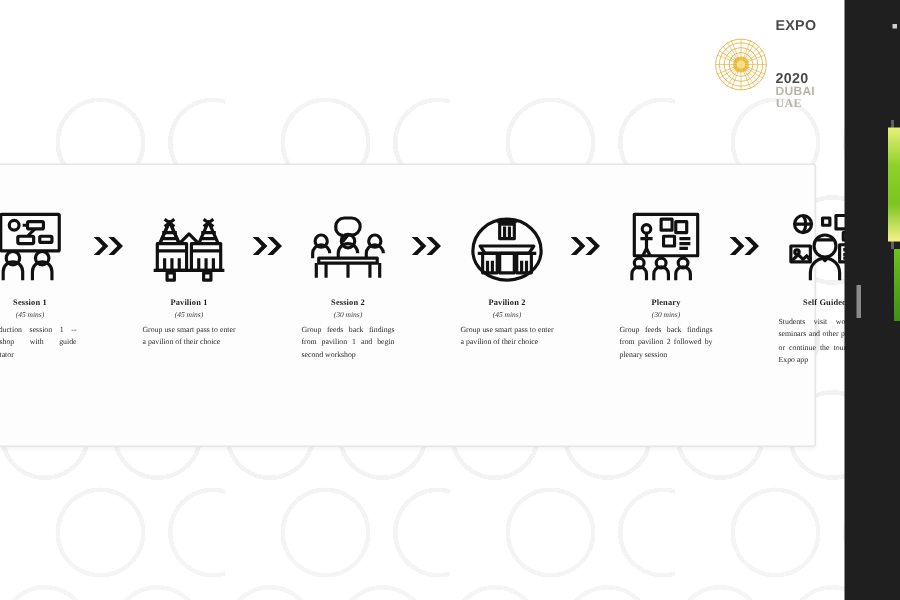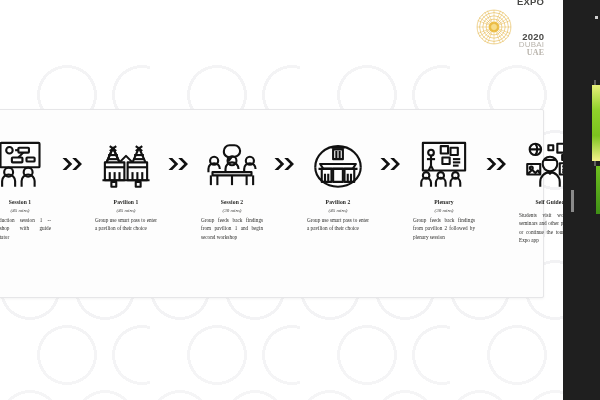--- a/index.html
+++ b/index.html
@@ -30,26 +30,26 @@
     z-index:1;
   }
 
   
   #top-band {
     position:absolute; left:0; top:0; width:563px; height:62px;
     background:#ffffff; z-index:2;
   }
 
   
-  #logo { position:absolute; left:476px; top:8px; width:78px; height:38px; z-index:6; display:flex; align-items:center; gap:5px;text-align:right; }
+  #logo { position:absolute; left:476px; top:24px; width:78px; height:38px; z-index:6; display:flex; align-items:center; gap:5px; }
   #logo-mark { width:36px; height:36px; flex:0 0 36px; }
   #logo-text { display:flex; flex-direction:column; justify-content:center; line-height:1.0; font-family:"Liberation Sans", sans-serif; }
   #logo-text .l1 { font-size:9.5px; font-weight:bold; color:#4a4a48; letter-spacing:.2px; }
   #logo-text .l2 { font-size:9.5px; font-weight:bold; color:#4a4a48; letter-spacing:.2px;margin-top:25px; }
-  #logo-text .l3 { font-size:8px; font-weight:normal; color:#b9b4ac; letter-spacing:.2px; }
+  #logo-text .l3 { font-size:8px; font-weight:bold; color:#b9b4ac; letter-spacing:.2px; }
   #logo-text .l4 { font-size:8px; font-weight:bold; color:#b9b4ac; letter-spacing:.2px;font-family:Liberation Serif, serif; }
 
   
   #flow-card {
     position:absolute; left:-18px; top:109px; width:562px; height:189px;
     background:#fdfdfd;
     border:1px solid #e6e6e8;
     border-radius:2px;
     box-shadow:0 1px 3px rgba(0,0,0,.05);
     z-index:4;

